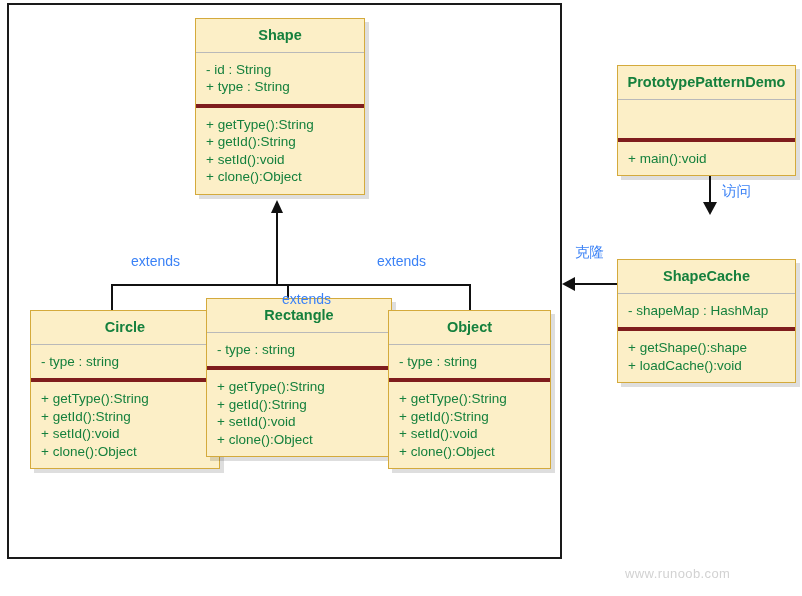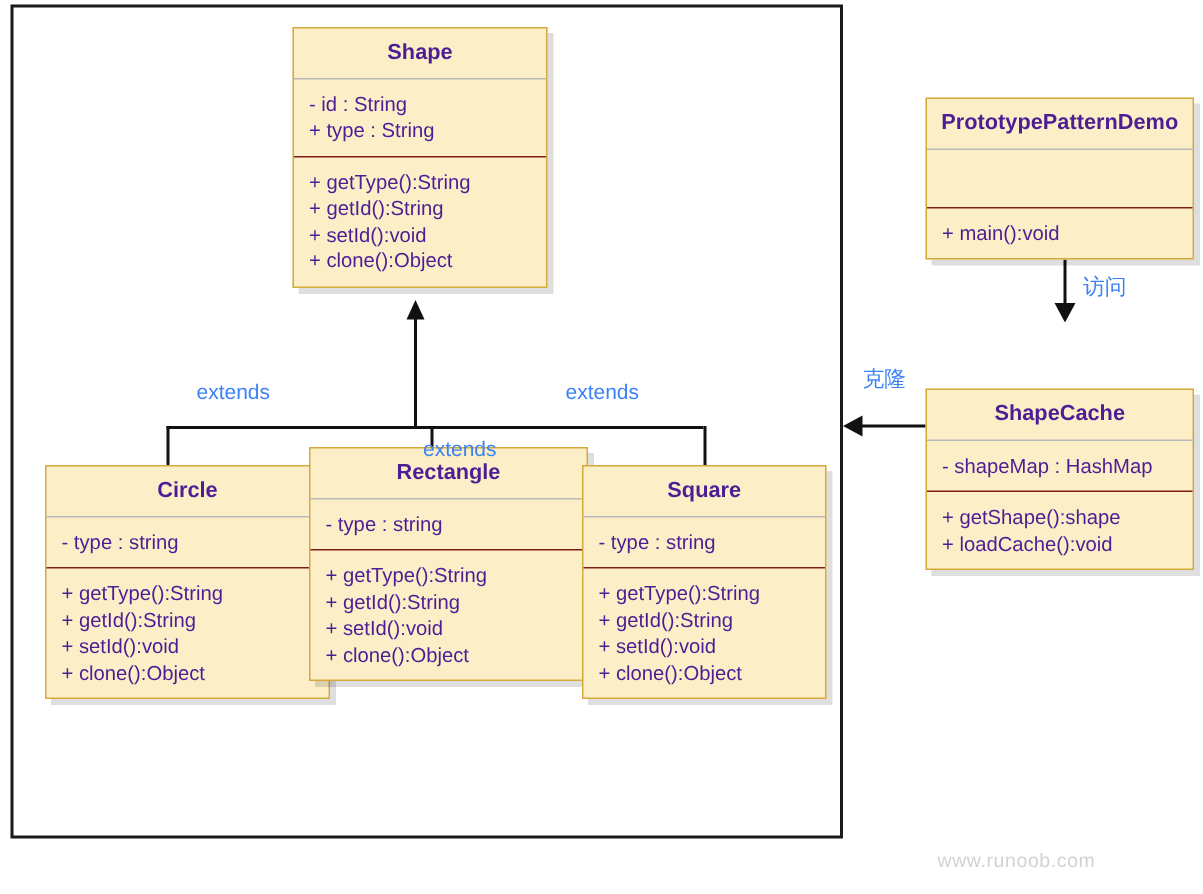--- a/index.html
+++ b/index.html
@@ -29,35 +29,35 @@
   }
 
   
   .uml-class {
     position: absolute;
     box-sizing: border-box;
     background: #fcefc7;
     border: 1px solid #d4aa3c;
     box-shadow: 4px 4px 0 rgba(0,0,0,0.13);
     font-size: 13.5px;
-    color: #4c1d95;
+    color: #15803d;
     z-index: 4;
   }
   .uml-title {
     text-align: center;
     font-weight: bold;
     font-size: 14.5px;
     padding: 8px 6px 8px 6px;
     border-bottom: 1px solid #b9b9b9;
     line-height: 1.15;
     white-space: nowrap;
   }
   .uml-section {
     padding: 8px 8px 8px 10px;
-    border-bottom: 1px solid #7f1d1d;
+    border-bottom: 4px solid #7f1d1d;
   }
   .uml-section:last-child {
     border-bottom: none;
   }
   .uml-section.empty {
     min-height: 18px;
     padding-top: 10px;
     padding-bottom: 10px;
   }
   .uml-row {
@@ -169,21 +169,21 @@
     </div>
     <div class="uml-section">
       <div class="uml-row">+ getType():String</div>
       <div class="uml-row">+ getId():String</div>
       <div class="uml-row">+ setId():void</div>
       <div class="uml-row">+ clone():Object</div>
     </div>
   </div>
 
   <div class="uml-class" style="left:388px; top:310px; width:163px;">
-    <div class="uml-title">Square</div>
+    <div class="uml-title">Object</div>
     <div class="uml-section">
       <div class="uml-row">- type : string</div>
     </div>
     <div class="uml-section">
       <div class="uml-row">+ getType():String</div>
       <div class="uml-row">+ getId():String</div>
       <div class="uml-row">+ setId():void</div>
       <div class="uml-row">+ clone():Object</div>
     </div>
   </div>

